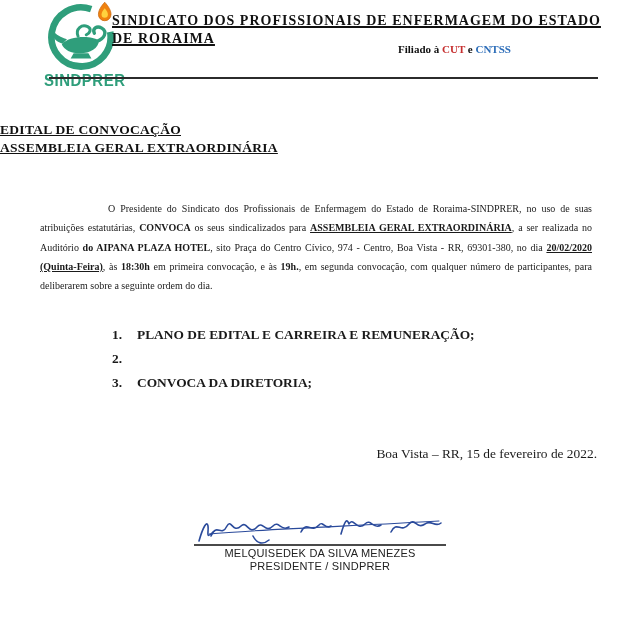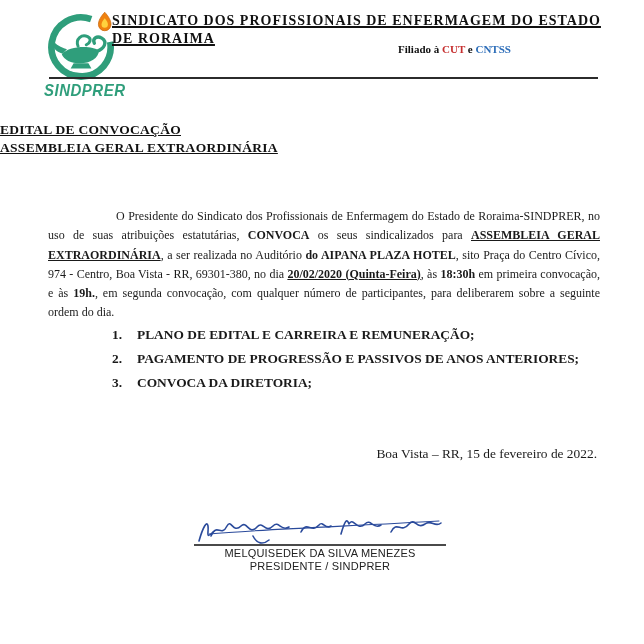--- a/index.html
+++ b/index.html
@@ -2,21 +2,21 @@
 <html><head>
 <meta charset="utf-8">
 <style>
   html,body{margin:0;padding:0;background:#ffffff;}
   .page{
     position:relative;width:644px;height:644px;background:#ffffff;
     font-family:"Liberation Serif","DejaVu Serif",serif;color:#1a1a1a;
     overflow:hidden;
   }
   
-  .logo{position:absolute;left:44px;top:10px;width:80px;text-align:left;font-style:italic;}
+  .logo{position:absolute;left:44px;top:0;width:80px;text-align:left;}
   .logo svg{display:block;margin:0 auto;}
   .logo-acronym{
     font-family:"Liberation Sans","DejaVu Sans",sans-serif;
     font-weight:bold;font-size:15px;letter-spacing:.5px;color:#2f9e7b;
     margin-top:-2px;transform:scaleY(1.05);
   }
   .org-title{
     position:absolute;left:112px;top:12px;width:494px;text-align:left;
     font-weight:bold;font-size:14px;line-height:18px;letter-spacing:1px;
     text-decoration:underline;text-decoration-thickness:1.5px;color:#111;
@@ -29,22 +29,22 @@
   .affiliation .cntss{color:#2b6cb8;}
   .header-rule{position:absolute;left:49px;top:77px;width:549px;height:2px;background:#2b2b2b;}
   
   .doc-title{
     position:absolute;left:0;top:121px;width:644px;text-align:left;
     font-weight:bold;font-size:13.5px;line-height:18px;letter-spacing:.3px;
     text-decoration:underline;text-decoration-thickness:1.4px;color:#111;
   }
   
   .body-par{
-    position:absolute;left:40px;top:199px;width:552px;margin:8px;
-    font-size:12px;line-height:19.3px;text-align:justify;text-indent:68px;
+    position:absolute;left:40px;top:199px;width:552px;margin:0;
+    font-size:10px;line-height:19.3px;text-align:justify;text-indent:68px;
   }
   .b{font-weight:bold;}
   .bu{font-weight:bold;text-decoration:underline;text-decoration-thickness:1.3px;}
   
   .agenda{position:absolute;left:112px;top:325px;width:500px;}
   .agenda-item{display:flex;font-weight:bold;font-size:13.4px;line-height:19px;margin-bottom:5px;}
   .agenda-item .num{width:25px;flex:0 0 25px;}
   
   .date-line{position:absolute;right:47px;top:446px;font-size:13.4px;}
   
@@ -100,21 +100,20 @@
 
   <p class="body-par"><span>O Presidente do Sindicato dos Profissionais de Enfermagem do Estado de Roraima-SINDPRER, no uso de suas atribuições estatutárias, </span><span class="b">CONVOCA</span><span> os seus sindicalizados para </span><span class="bu">ASSEMBLEIA GERAL EXTRAORDINÁRIA</span><span>, a ser realizada no Auditório </span><span class="b">do AIPANA PLAZA HOTEL</span><span>, sito Praça do Centro Cívico, 974 - Centro, Boa Vista - RR, 69301-380, no dia </span><span class="bu">20/02/2020 (Quinta-Feira)</span><span>, às </span><span class="b">18:30h</span><span> em primeira convocação, e às </span><span class="b">19h.</span><span>, em segunda convocação, com qualquer número de participantes, para deliberarem sobre a seguinte ordem do dia.</span></p>
 
   <div class="agenda">
     <div class="agenda-item">
       <span class="num">1.</span>
       <span>PLANO DE EDITAL E CARREIRA E REMUNERAÇÃO;</span>
     </div>
     <div class="agenda-item">
       <span class="num">2.</span>
-      <span>PAGAMENTO DE PROGRESSÃO E PASSIVOS DE ANOS ANTERIORES;</span>
     </div>
     <div class="agenda-item">
       <span class="num">3.</span>
       <span>CONVOCA DA DIRETORIA;</span>
     </div>
   </div>
 
   <div class="date-line">Boa Vista – RR, 15 de fevereiro de 2022.</div>
 
   <div class="sig-block">

